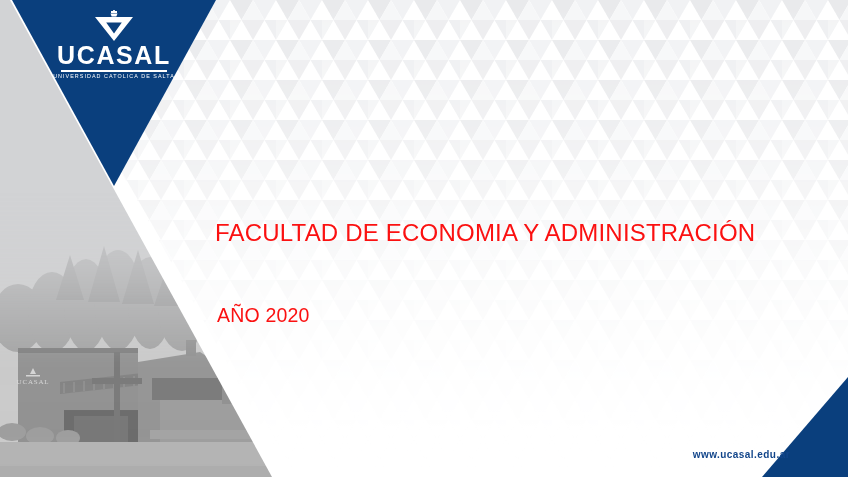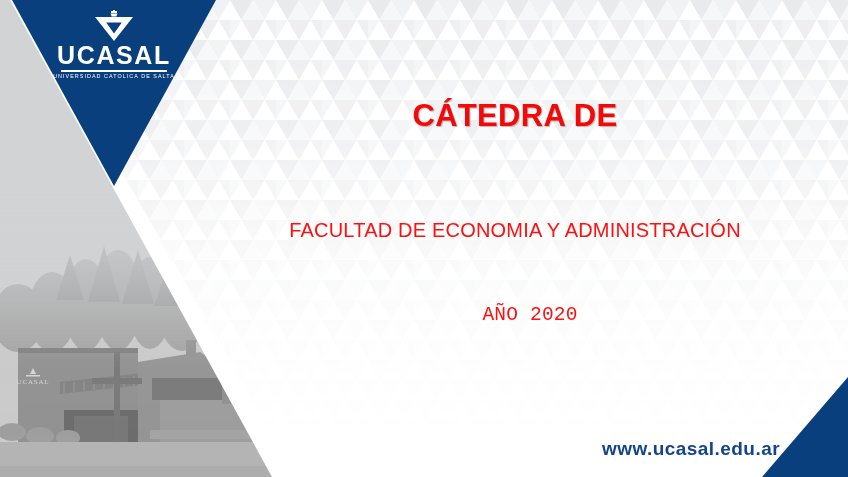--- a/index.html
+++ b/index.html
@@ -147,47 +147,45 @@
     letter-spacing: 0.3px;
     white-space: nowrap;
     text-shadow: 1px 1px 1px rgba(130,130,130,0.55);
     font-family: "Liberation Sans", sans-serif;
   }
   .subtitle {
     position: absolute;
     left: 215px;
     top: 219px;
     width: 600px;
-    text-align: center;
     color: #fb1111;
-    font-size: 20px;
+    font-size: 24px;
     font-weight: normal;
     letter-spacing: 0.2px;
     white-space: nowrap;
     font-family: "Liberation Sans", sans-serif;
   }
   .year {
     position: absolute;
-    left: 230px;
+    left: 217px;
     top: 304px;
     width: 600px;
-    text-align: center;
     color: #fb1111;
     font-size: 19.5px;
     font-weight: normal;
     letter-spacing: 0.2px;
-    font-family: Liberation Mono, monospace;
+    font-family: Liberation Sans, sans-serif;
   }
 
   .website {
     position: absolute;
-    right: 68px;
+    right: 58px;
     bottom: 17px;
     color: #12458a;
-    font-size: 19px;
+    font-size: 10px;
     font-weight: bold;
     letter-spacing: 0.45px;
     font-family: "Liberation Sans", sans-serif;
   }
 </style>
 </head>
 <body>
 
 <div id="slide">
 
@@ -309,21 +307,20 @@
 
       <path d="M5 7 h38 L24 31 Z
                M16.2 12.6 L24 23.6 L31.8 12.6 Z" fill="#ffffff" fill-rule="evenodd"></path>
     </svg>
     <span class="logo-word">UCASAL</span>
     <span class="logo-rule"></span>
     <span class="logo-sub">UNIVERSIDAD  CATOLICA  DE  SALTA</span>
   </div>
 
   <div class="title-block">
-    <div class="title-line">CÁTEDRA DE</div>
   </div>
 
   <div class="subtitle">FACULTAD DE ECONOMIA Y ADMINISTRACIÓN</div>
 
   <div class="year">AÑO 2020</div>
 
   <div class="website">www.ucasal.edu.ar</div>
 
 </div>
 

